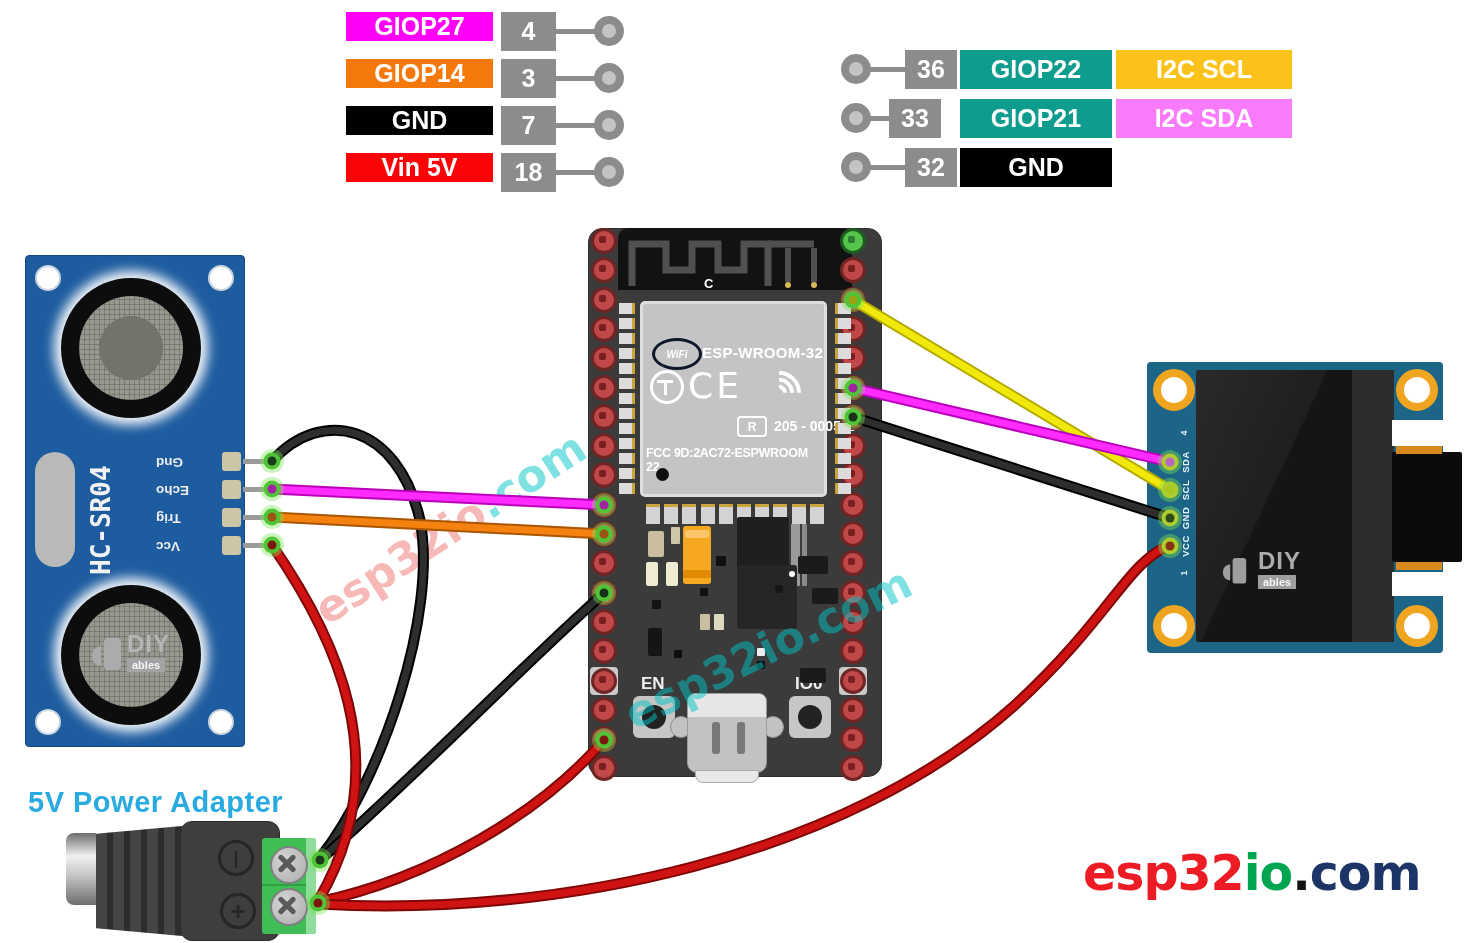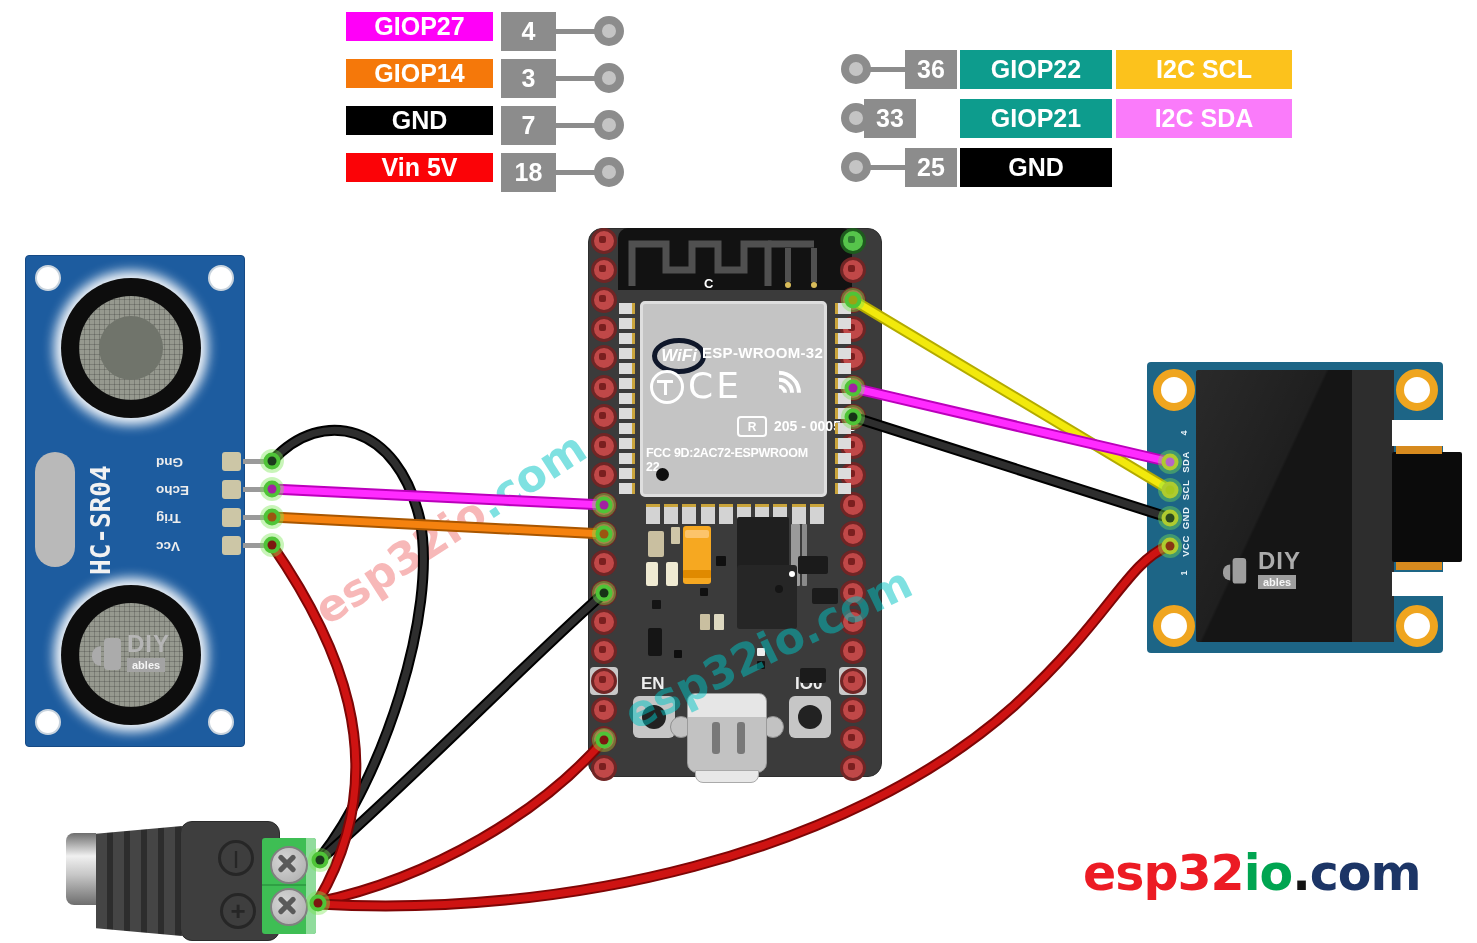--- a/index.html
+++ b/index.html
@@ -32,22 +32,22 @@
   .spinlabel{position:absolute;width:62px;height:18px;color:#EDEDED;font-size:13.5px;font-weight:bold;
              text-align:right;transform:rotate(180deg);}
   .stub{position:absolute;height:5px;background:#9A9A9A;}
   
   .eboard{position:absolute;left:588px;top:228px;width:292px;height:547px;background:#3B3B3B;
           border-radius:14px;border:1px solid #2E2E2E;}
   .eantenna{position:absolute;left:618px;top:228px;width:234px;height:62px;background:#121212;
             border-radius:10px 10px 0 0;}
   .eshield{position:absolute;left:640px;top:301px;width:187px;height:196px;background:#C4C4C4;
            border:3px solid #DEDEDE;border-radius:5px;box-sizing:border-box;}
-  .wifibadge{position:absolute;left:652px;top:338px;width:44px;height:26px;border:5px solid #0f172a;
-             border-radius:50%;color:#fff;font-size:17px;font-weight:bold;font-style:italic;
+  .wifibadge{position:absolute;left:652px;top:338px;width:44px;height:26px;border:3px solid #0f172a;
+             border-radius:50%;color:#fff;font-size:10px;font-weight:bold;font-style:italic;
              display:flex;align-items:center;justify-content:center;}
   .epin{position:absolute;width:20px;height:20px;border:3px solid #702525;background:#C04848;border-radius:50%;}
   .epin::after{content:'';position:absolute;left:5px;top:5px;width:7px;height:7px;background:#7A1F1F;border-radius:2px;}
   .epin.green{border-color:#1E5B1E;background:#56C44B;}
   .epin.green::after{background:#2E7D32;}
   .pinsq{position:absolute;width:28px;height:28px;background:#C9C9C9;border-radius:4px;}
   .mpadL{position:absolute;width:13px;height:11px;background:#DCDCDC;border-right:3px solid #C9A43B;}
   .mpadR{position:absolute;width:13px;height:11px;background:#DCDCDC;border-left:3px solid #C9A43B;}
   .bpad{position:absolute;width:14px;height:17px;background:#D3D3D3;border-top:3px solid #C9A43B;}
   .btn{position:absolute;width:42px;height:42px;background:#C6C6C6;border-radius:6px;}
@@ -129,27 +129,27 @@
 
   <div>
     <div class="lcirc" style="left:841px;top:54px;"></div>
     <div class="lline" style="left:868px;top:67px;width:40px;"></div>
     <div class="pbox" style="left:905px;top:50px;width:52px;">36</div>
     <div class="gbox" style="left: 960px; top: 50px; width: 152px; background: rgb(13, 156, 141);">GIOP22</div>
     <div class="gbox" style="left: 1116px; top: 50px; width: 176px; background: rgb(252, 194, 28);">I2C SCL</div>
 
     <div class="lcirc" style="left:841px;top:103px;"></div>
     <div class="lline" style="left:868px;top:116px;width:40px;"></div>
-    <div class="pbox" style="left:864px;top:99px;width:52px;">33</div>
+    <div class="pbox" style="left:889px;top:99px;width:52px;">33</div>
     <div class="gbox" style="left: 960px; top: 99px; width: 152px; background: rgb(13, 156, 141);">GIOP21</div>
     <div class="gbox" style="left: 1116px; top: 99px; width: 176px; background: rgb(250, 123, 250);">I2C SDA</div>
 
     <div class="lcirc" style="left:841px;top:152px;"></div>
     <div class="lline" style="left:868px;top:165px;width:40px;"></div>
-    <div class="pbox" style="left:905px;top:148px;width:52px;">25</div>
+    <div class="pbox" style="left:905px;top:148px;width:52px;">32</div>
     <div class="gbox" style="left: 960px; top: 148px; width: 152px; background: rgb(0, 0, 0);">GND</div>
 
   </div>
 
   <div class="sboard"></div>
   <div class="hole" style="left:35px;top:265px;"></div>
   <div class="hole" style="left:208px;top:265px;"></div>
   <div class="hole" style="left:35px;top:709px;"></div>
   <div class="hole" style="left:208px;top:709px;"></div>
   <div class="tring" style="left:61px;top:278px;">
@@ -245,20 +245,21 @@
   <div class="ohole" style="left:1396px;top:369px;"></div>
   <div class="ohole" style="left:1153px;top:605px;"></div>
   <div class="ohole" style="left:1396px;top:605px;"></div>
   <div class="oledlabel" style="left:1166px;top:456px;">SDA</div>
   <div class="oledlabel" style="left:1166px;top:484px;">SCL</div>
   <div class="oledlabel" style="left:1166px;top:512px;">GND</div>
   <div class="oledlabel" style="left:1166px;top:540px;">VCC</div>
   <div class="abs" style="left:1181px;top:428px;color:#E9F3F9;font-size:9px;font-weight:bold;transform:rotate(-90deg);">4</div>
   <div class="abs" style="left:1181px;top:568px;color:#E9F3F9;font-size:9px;font-weight:bold;transform:rotate(-90deg);">1</div>
 
+  <div class="psu-title" style="color: rgb(41, 171, 226);">5V Power Adapter</div>
   <div class="psu-tip"></div>
   <div class="psu-ribs"></div>
   <div class="psu-body"></div>
   <div class="psu-sym" style="left:218px;top:840px;font-size:18px;">|</div>
   <div class="psu-sym" style="left:220px;top:893px;font-size:26px;">+</div>
   <div class="terminal">
     <div class="strip"></div>
     <div class="seam"></div>
   </div>
   <div class="screw" style="left:270px;top:846px;"></div>

